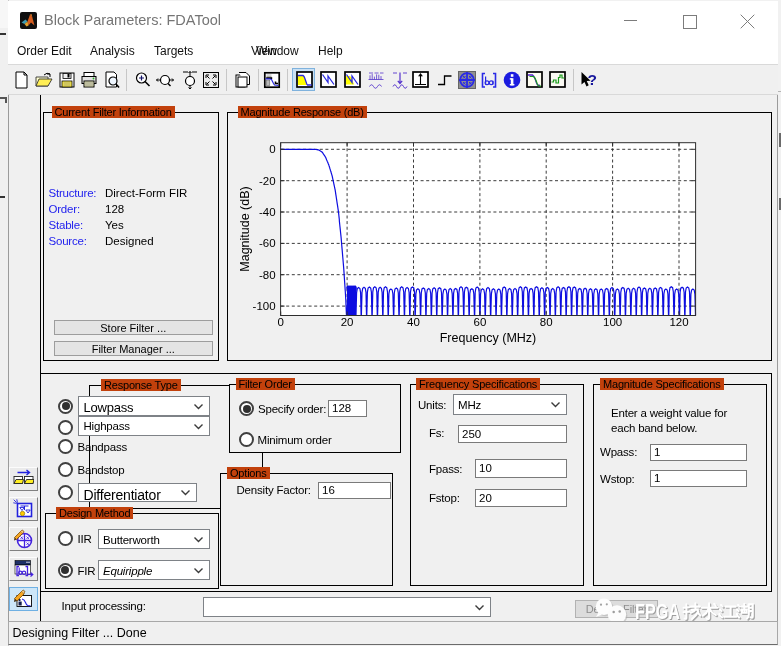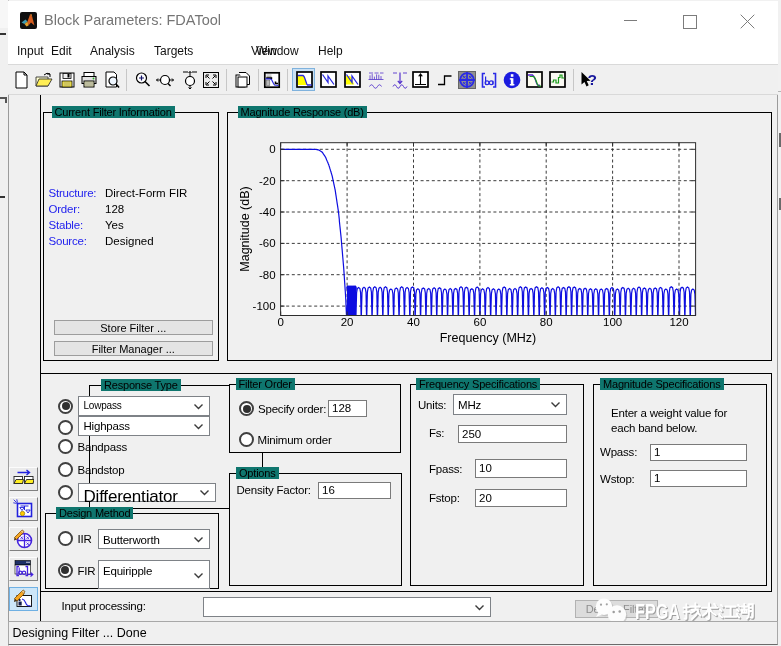--- a/index.html
+++ b/index.html
@@ -3,21 +3,21 @@
 html,body{margin:0;padding:0;}
 body{width:781px;height:646px;position:relative;background:#f1f1f1;font-family:"Liberation Sans",sans-serif;overflow:hidden;}
 .abs{position:absolute;}
 .dlg{left:8px;top:1px;width:770px;height:644px;background:#f0f0f0;border:1px solid #9b9b9b;border-top:1px solid #b5b5b5;box-sizing:border-box;}
 .titlebar{left:8px;top:1px;width:770px;height:63px;background:#fff;}
 .title-text{left:44px;top:11.5px;font-size:14.5px;color:#757575;}
 .menu{left:0;top:41px;width:770px;height:22px;font-size:12px;color:#111;}
 .menu span{position:absolute;top:3px;}
 .tb{left:8px;top:64px;width:770px;height:31px;background:#f0f0f0;border-top:1px solid #d9d9d9;border-bottom:1px solid #d9d9d9;box-sizing:border-box;}
 .gb{border:1px solid #000;background:#f0f0f0;box-sizing:border-box;}
-.gbt{position:absolute;top:-7px;background:#0f766e;font-size:11px;letter-spacing:-0.2px;padding:0 3px;white-space:nowrap;color:#000;}
+.gbt{position:absolute;top:-7px;background:#c2410c;font-size:11px;letter-spacing:-0.2px;padding:0 3px;white-space:nowrap;color:#000;}
 .btn{background:#e4e4e4;border:1px solid #9d9d9d;box-sizing:border-box;font-size:11px;color:#000;text-align:center;}
 .inp{background:#fff;border:1px solid #7a7a7a;box-sizing:border-box;font-size:11px;color:#000;padding-left:3px;}
 .radio{width:15px;height:15px;border-radius:50%;border:2px solid #404040;background:#fff;box-sizing:border-box;}
 .radio.sel::after{content:"";position:absolute;left:1.5px;top:1.5px;width:8px;height:8px;border-radius:50%;background:#2f2f2f;}
 .combo{background:#fff;border:1px solid #7e8287;box-sizing:border-box;font-size:12px;color:#000;}
 .combo .tx{position:absolute;left:11px;top:3px;}
 .combo svg{position:absolute;right:5px;top:50%;margin-top:-4px;}
 .blue{color:#2222ee;}
 .lbl{font-size:11px;color:#000;}
 </style></head>
@@ -46,21 +46,21 @@
 </svg>
 <div class="abs title-text">Block Parameters: FDATool</div>
 
 <div class="abs" style="left:623.5px;top:20px;width:13px;height:1.2px;background:#7c7c7c;"></div>
 <div class="abs" style="left:682.5px;top:14.5px;width:14.5px;height:14px;border:1px solid #7c7c7c;box-sizing:border-box;"></div>
 <svg class="abs" style="left:740px;top:14px;" width="15" height="15">
     <path d="M0.7 0.7 L14.3 14.3 M14.3 0.7 L0.7 14.3" stroke="#7c7c7c" stroke-width="1"></path>
   </svg>
 
 <div class="abs menu" style="left:8px;">
-<span style="left:9px;">Input</span>
+<span style="left:9px;">Order</span>
 <span style="left:43px;">Edit</span>
 <span style="left:82px;">Analysis</span>
 <span style="left:146px;">Targets</span>
 <span style="left:207px;margin-left:36px;">View</span>
 <span style="left:248px;">Window</span>
 <span style="left:310px;">Help</span>
 </div>
 
 <div class="abs tb"></div>
 <div class="abs" style="left:125.5px;top:69px;width:1px;height:22px;background:#c7c7c7;"></div>
@@ -332,75 +332,75 @@
 <text x="384.6" y="213.0" font-size="11.5" text-anchor="middle" fill="#000">100</text>
 <text x="451.0" y="213.0" font-size="11.5" text-anchor="middle" fill="#000">120</text>
 <text x="260" y="229.0" font-size="12.5" text-anchor="middle" fill="#000">Frequency (MHz)</text>
 <text x="21" y="116" font-size="12.5" text-anchor="middle" fill="#000" transform="rotate(-90 21 116)">Magnitude (dB)</text>
 </svg>
 
 <div class="abs gb" style="left:45px;top:385px;width:174px;height:123.5px;margin-left:44px;">
   <div class="gbt" style="left:11px;">Response Type</div>
 </div>
 <div class="abs radio sel" style="left:58.0px;top:398.5px;"></div>
-<div class="abs combo" style="left:78px;top:396px;width:131.5px;height:19.5px;font-size:10px;letter-spacing:-0.2px;">
+<div class="abs combo" style="left:78px;top:396px;width:131.5px;height:19.5px;font-size:13px;letter-spacing:-0.2px;">
     <span class="tx" style="left:4.5px;top:3px;">Lowpass</span>
     <svg width="11" height="9" viewBox="0 0 11 9">
       <path d="M1.5 2.5 L5.5 6.5 L9.5 2.5" stroke="#3c3c3c" stroke-width="1.4" fill="none"></path>
     </svg>
   </div>
 <div class="abs radio" style="left:58.0px;top:420.0px;"></div>
 <div class="abs combo" style="left:78px;top:416px;width:131.5px;height:19.5px;font-size:11.5px;letter-spacing:-0.2px;">
     <span class="tx" style="left:4.5px;top:3px;">Highpass</span>
     <svg width="11" height="9" viewBox="0 0 11 9">
       <path d="M1.5 2.5 L5.5 6.5 L9.5 2.5" stroke="#3c3c3c" stroke-width="1.4" fill="none"></path>
     </svg>
   </div>
 <div class="abs radio" style="left:58.0px;top:439.0px;"></div>
 <div class="abs" style="left:77.5px;top:441px;font-size:11.5px;letter-spacing:-0.2px;color:#000;">Bandpass</div>
 <div class="abs radio" style="left:58.0px;top:461.5px;"></div>
 <div class="abs" style="left:77.5px;top:463.5px;font-size:11.5px;letter-spacing:-0.2px;color:#000;">Bandstop</div>
 <div class="abs radio" style="left:58.0px;top:484.5px;"></div>
-<div class="abs combo" style="left:78px;top:482.5px;width:138px;height:19.5px;font-size:17px;letter-spacing:-0.2px;">
+<div class="abs combo" style="left:78px;top:482.5px;width:119px;height:19.5px;font-size:14px;letter-spacing:-0.2px;">
     <span class="tx" style="left:4.5px;top:3px;">Differentiator</span>
     <svg width="11" height="9" viewBox="0 0 11 9">
       <path d="M1.5 2.5 L5.5 6.5 L9.5 2.5" stroke="#3c3c3c" stroke-width="1.4" fill="none"></path>
     </svg>
   </div>
 
 <div class="abs gb" style="left:45px;top:512.5px;width:174px;height:76px;">
   <div class="gbt" style="left:10px;">Design Method</div>
 </div>
 <div class="abs radio" style="left:57.5px;top:531.0px;"></div>
 <div class="abs" style="left:77.5px;top:533px;font-size:11.5px;letter-spacing:-0.2px;color:#000;">IIR</div>
 <div class="abs combo" style="left:97.5px;top:528.5px;width:112.5px;height:20px;font-size:11.5px;letter-spacing:-0.2px;">
     <span class="tx" style="left:4.5px;top:4px;">Butterworth</span>
     <svg width="11" height="9" viewBox="0 0 11 9">
       <path d="M1.5 2.5 L5.5 6.5 L9.5 2.5" stroke="#3c3c3c" stroke-width="1.4" fill="none"></path>
     </svg>
   </div>
 <div class="abs radio sel" style="left:57.5px;top:562.5px;"></div>
 <div class="abs" style="left:77.5px;top:564.5px;font-size:11.5px;letter-spacing:-0.2px;color:#000;">FIR</div>
-<div class="abs combo" style="left:97.5px;top:560px;width:112.5px;height:29px;font-size:11.5px;letter-spacing:-0.2px;">
+<div class="abs combo" style="left:97.5px;top:560px;width:112.5px;height:20px;font-size:11.5px;letter-spacing:-0.2px;font-style:italic;">
     <span class="tx" style="left:4.5px;top:4px;">Equiripple</span>
     <svg width="11" height="9" viewBox="0 0 11 9">
       <path d="M1.5 2.5 L5.5 6.5 L9.5 2.5" stroke="#3c3c3c" stroke-width="1.4" fill="none"></path>
     </svg>
   </div>
 
 <div class="abs gb" style="left:228.5px;top:384px;width:172.5px;height:69px;">
   <div class="gbt" style="left:6px;">Filter Order</div>
 </div>
 <div class="abs radio sel" style="left:239.0px;top:401.0px;"></div>
 <div class="abs" style="left:258px;top:402.5px;font-size:11.5px;letter-spacing:-0.2px;color:#000;">Specify order:</div>
 <div class="abs inp" style="left:328px;top:400px;width:39px;height:16.5px;font-size:11.5px;line-height:14.5px;">128</div>
 <div class="abs radio" style="left:239.0px;top:431.5px;"></div>
 <div class="abs" style="left:257.5px;top:433.5px;font-size:11.5px;letter-spacing:-0.2px;color:#000;">Minimum order</div>
 
-<div class="abs gb" style="left:229px;top:473px;width:172.5px;height:112.5px;">
+<div class="abs gb" style="left:220px;top:473px;width:172.5px;height:112.5px;">
   <div class="gbt" style="left:6px;">Options</div>
 </div>
 <div class="abs" style="left:236.5px;top:484px;font-size:11.5px;letter-spacing:-0.2px;color:#000;">Density Factor:</div>
 <div class="abs inp" style="left:318px;top:481.5px;width:73px;height:17.5px;font-size:11.5px;line-height:15.5px;">16</div>
 
 <div class="abs gb" style="left:409.5px;top:384px;width:174px;height:201.5px;">
   <div class="gbt" style="left:5.5px;">Frequency Specifications</div>
 </div>
 <div class="abs" style="left:418px;top:399px;font-size:11.5px;letter-spacing:-0.2px;color:#000;">Units:</div>
 <div class="abs combo" style="left:452.5px;top:393.5px;width:114px;height:21px;font-size:11.5px;letter-spacing:-0.2px;">

